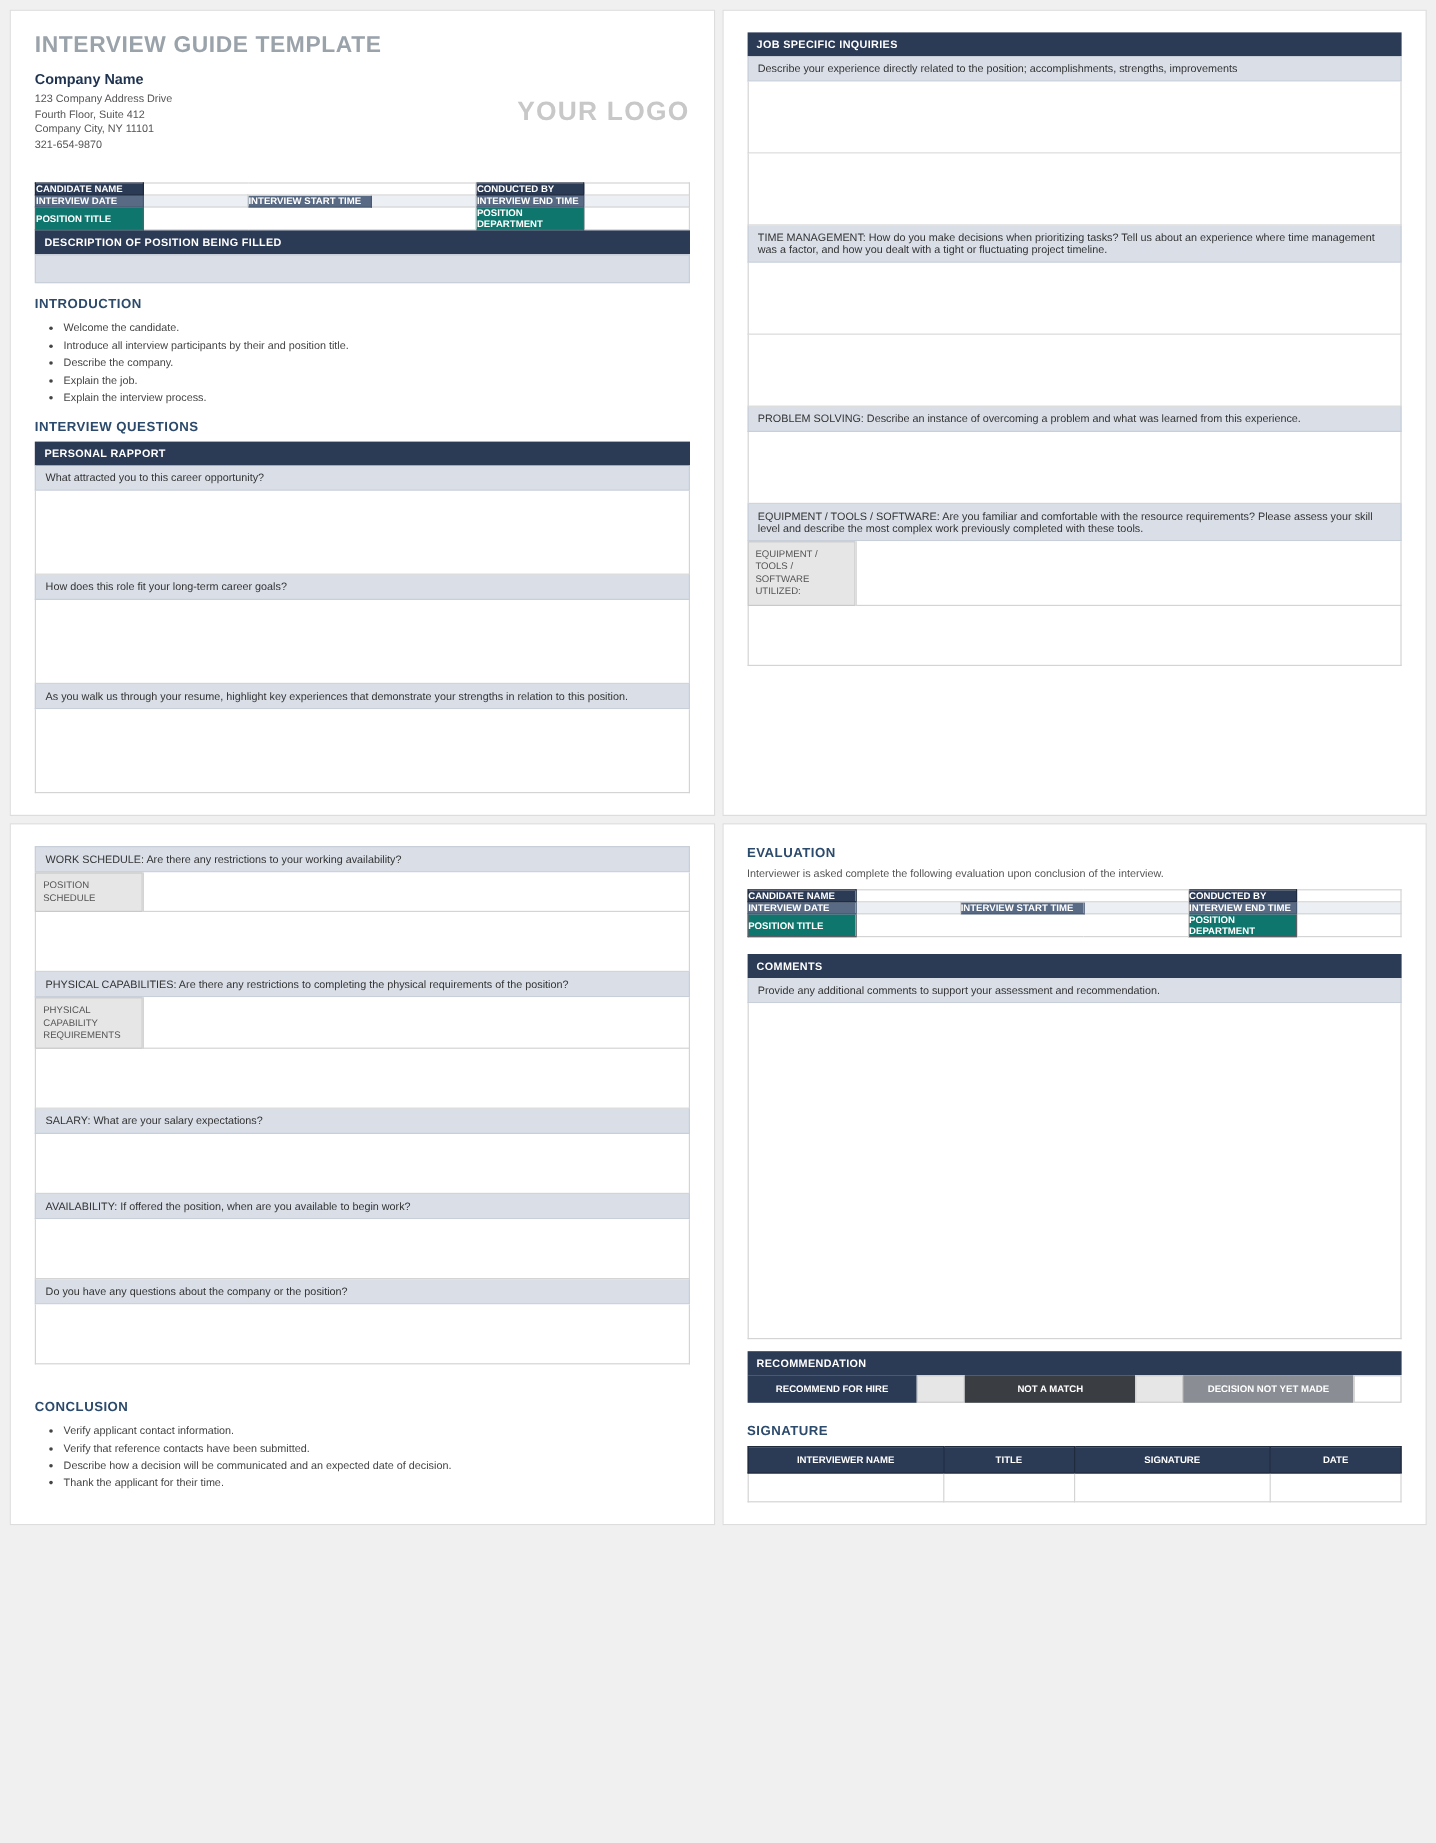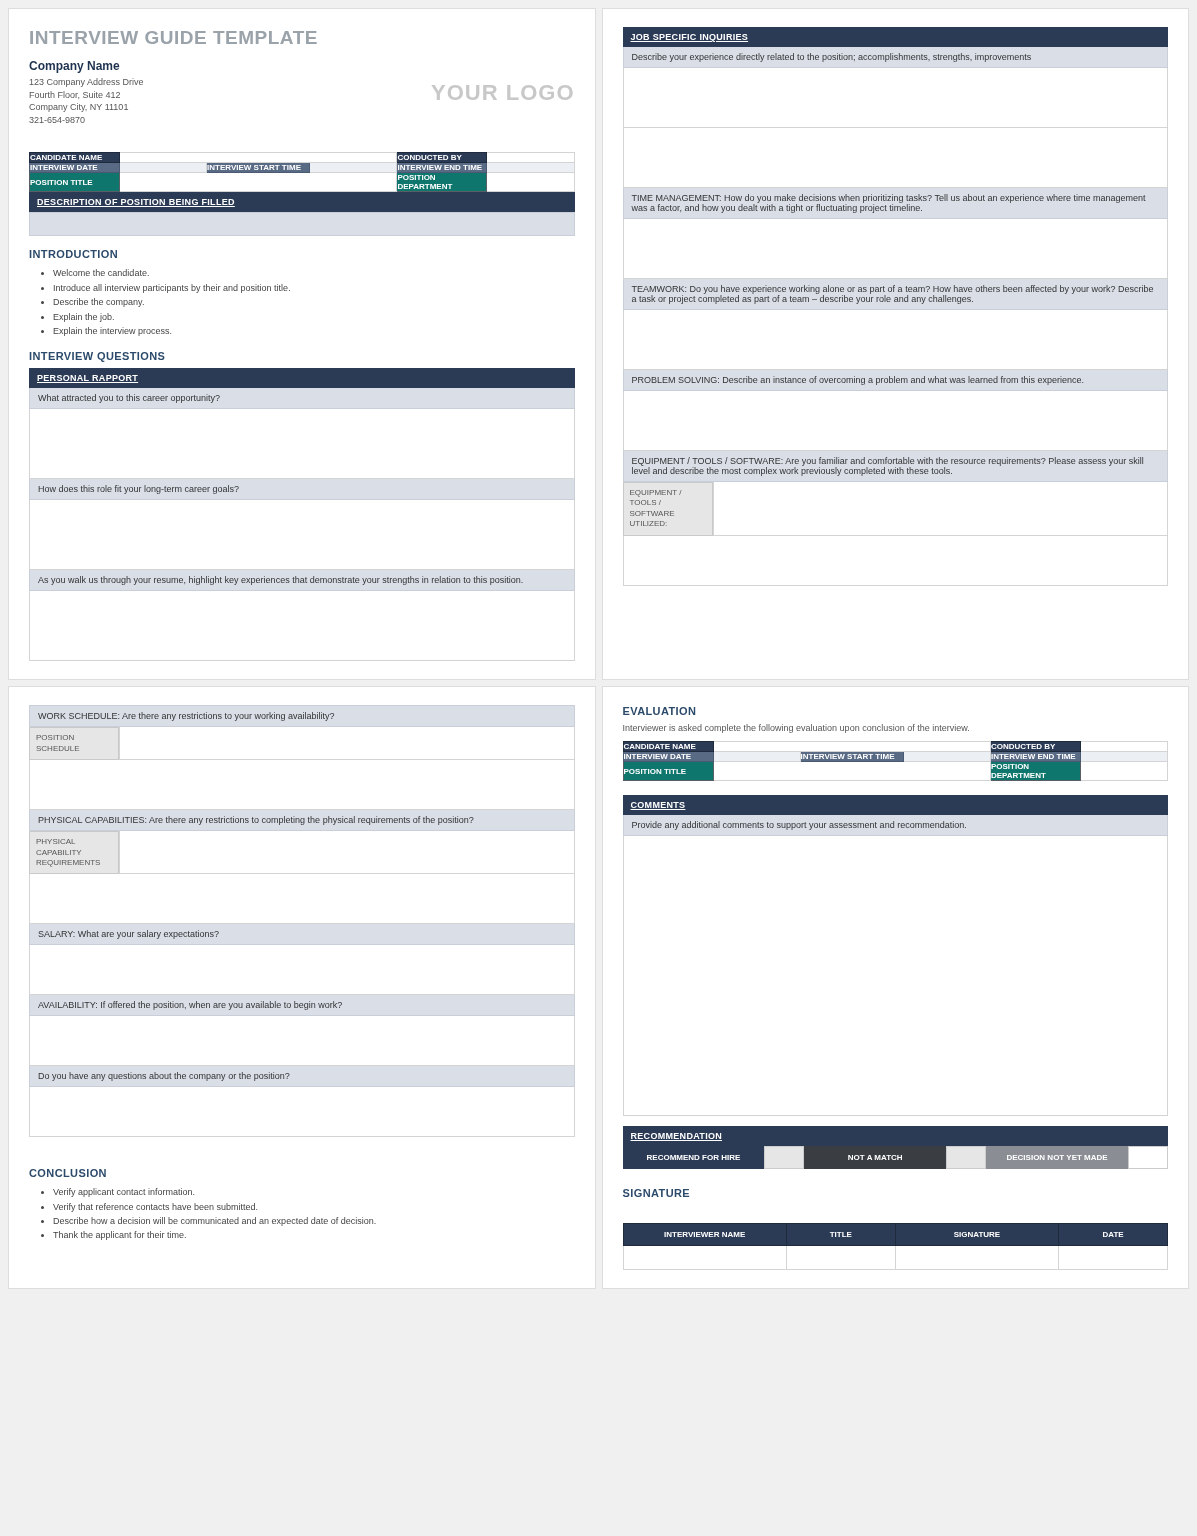--- a/index.html
+++ b/index.html
@@ -43,21 +43,20 @@
     margin: 12px 0 6px;
   }
   ul.bullets { list-style: disc; padding-left: 24px; font-size: 9px; color: #444; line-height: 1.6; }
   .bar-dark {
     background: #2b3a55;
     color: #fff;
     font-size: 9px;
     font-weight: bold;
     padding: 5px 8px;
     letter-spacing: 0.3px;
-    text-decoration: underline;
   }
   .prompt-row {
     background: #d9dee7;
     color: #333;
     font-size: 9px;
     padding: 5px 8px;
     border: 1px solid #c9cfd9;
     border-top: none;
   }
   .answer-box {
@@ -93,21 +92,21 @@
   .sub-row .left-lbl { flex: 0 0 90px; }
   .sub-row .right-fill { flex: 1; border: 1px solid #d4d4d4; border-top: none; background: #fff; }
   .eval-text { font-size: 9px; color: #555; margin: 6px 0 8px; }
   .comments-box { border: 1px solid #d4d4d4; border-top: none; background: #fff; min-height: 280px; }
   .rec-row { display: flex; }
   .rec-label { flex: 1; color: #fff; font-size: 8px; font-weight: bold; text-align: center; padding: 7px 4px; }
   .rec-sp { flex: 0 0 40px; }
   .rec-navy { background: #2b3a55; }
   .rec-dark { background: #3a3d42; }
   .rec-grey { background: #8a8e94; }
-  .sig-table { width: 100%; border-collapse: collapse; margin-top: 24px; }
+  .sig-table { width: 100%; border-collapse: collapse; margin-top: 6px; }
   .sig-table th { background: #2b3a55; color: #fff; font-size: 8px; font-weight: bold; padding: 6px; border: 1px solid #1f2a3d; }
   .sig-table td { border: 1px solid #d4d4d4; height: 24px; background: #fff; }
 </style>
 </head>
 <body>
 
 <div class="grid">
 
   <div class="page">
     <div class="doc-title">INTERVIEW GUIDE TEMPLATE</div>
@@ -168,21 +167,20 @@
     <div class="answer-box tall"></div>
   </div>
 
   <div class="page">
     <div class="bar-dark">JOB SPECIFIC INQUIRIES</div>
     <div class="prompt-row">Describe your experience directly related to the position; accomplishments, strengths, improvements</div>
     <div class="answer-box"></div>
     <div class="answer-box"></div>
     <div class="prompt-row">TIME MANAGEMENT: How do you make decisions when prioritizing tasks? Tell us about an experience where time management was a factor, and how you dealt with a tight or fluctuating project timeline.</div>
     <div class="answer-box"></div>
-    <div class="prompt-row">TEAMWORK: Do you have experience working alone or as part of a team? How have others been affected by your work? Describe a task or project completed as part of a team – describe your role and any challenges.</div>
     <div class="answer-box"></div>
     <div class="prompt-row">PROBLEM SOLVING: Describe an instance of overcoming a problem and what was learned from this experience.</div>
     <div class="answer-box"></div>
     <div class="prompt-row">EQUIPMENT / TOOLS / SOFTWARE: Are you familiar and comfortable with the resource requirements? Please assess your skill level and describe the most complex work previously completed with these tools.</div>
     <div class="sub-row">
       <div class="label-cell-grey left-lbl">EQUIPMENT / TOOLS / SOFTWARE UTILIZED:</div>
       <div class="right-fill" style="min-height:34px"></div>
     </div>
     <div class="answer-box" style="border-top:none;min-height:50px"></div>
   </div>

